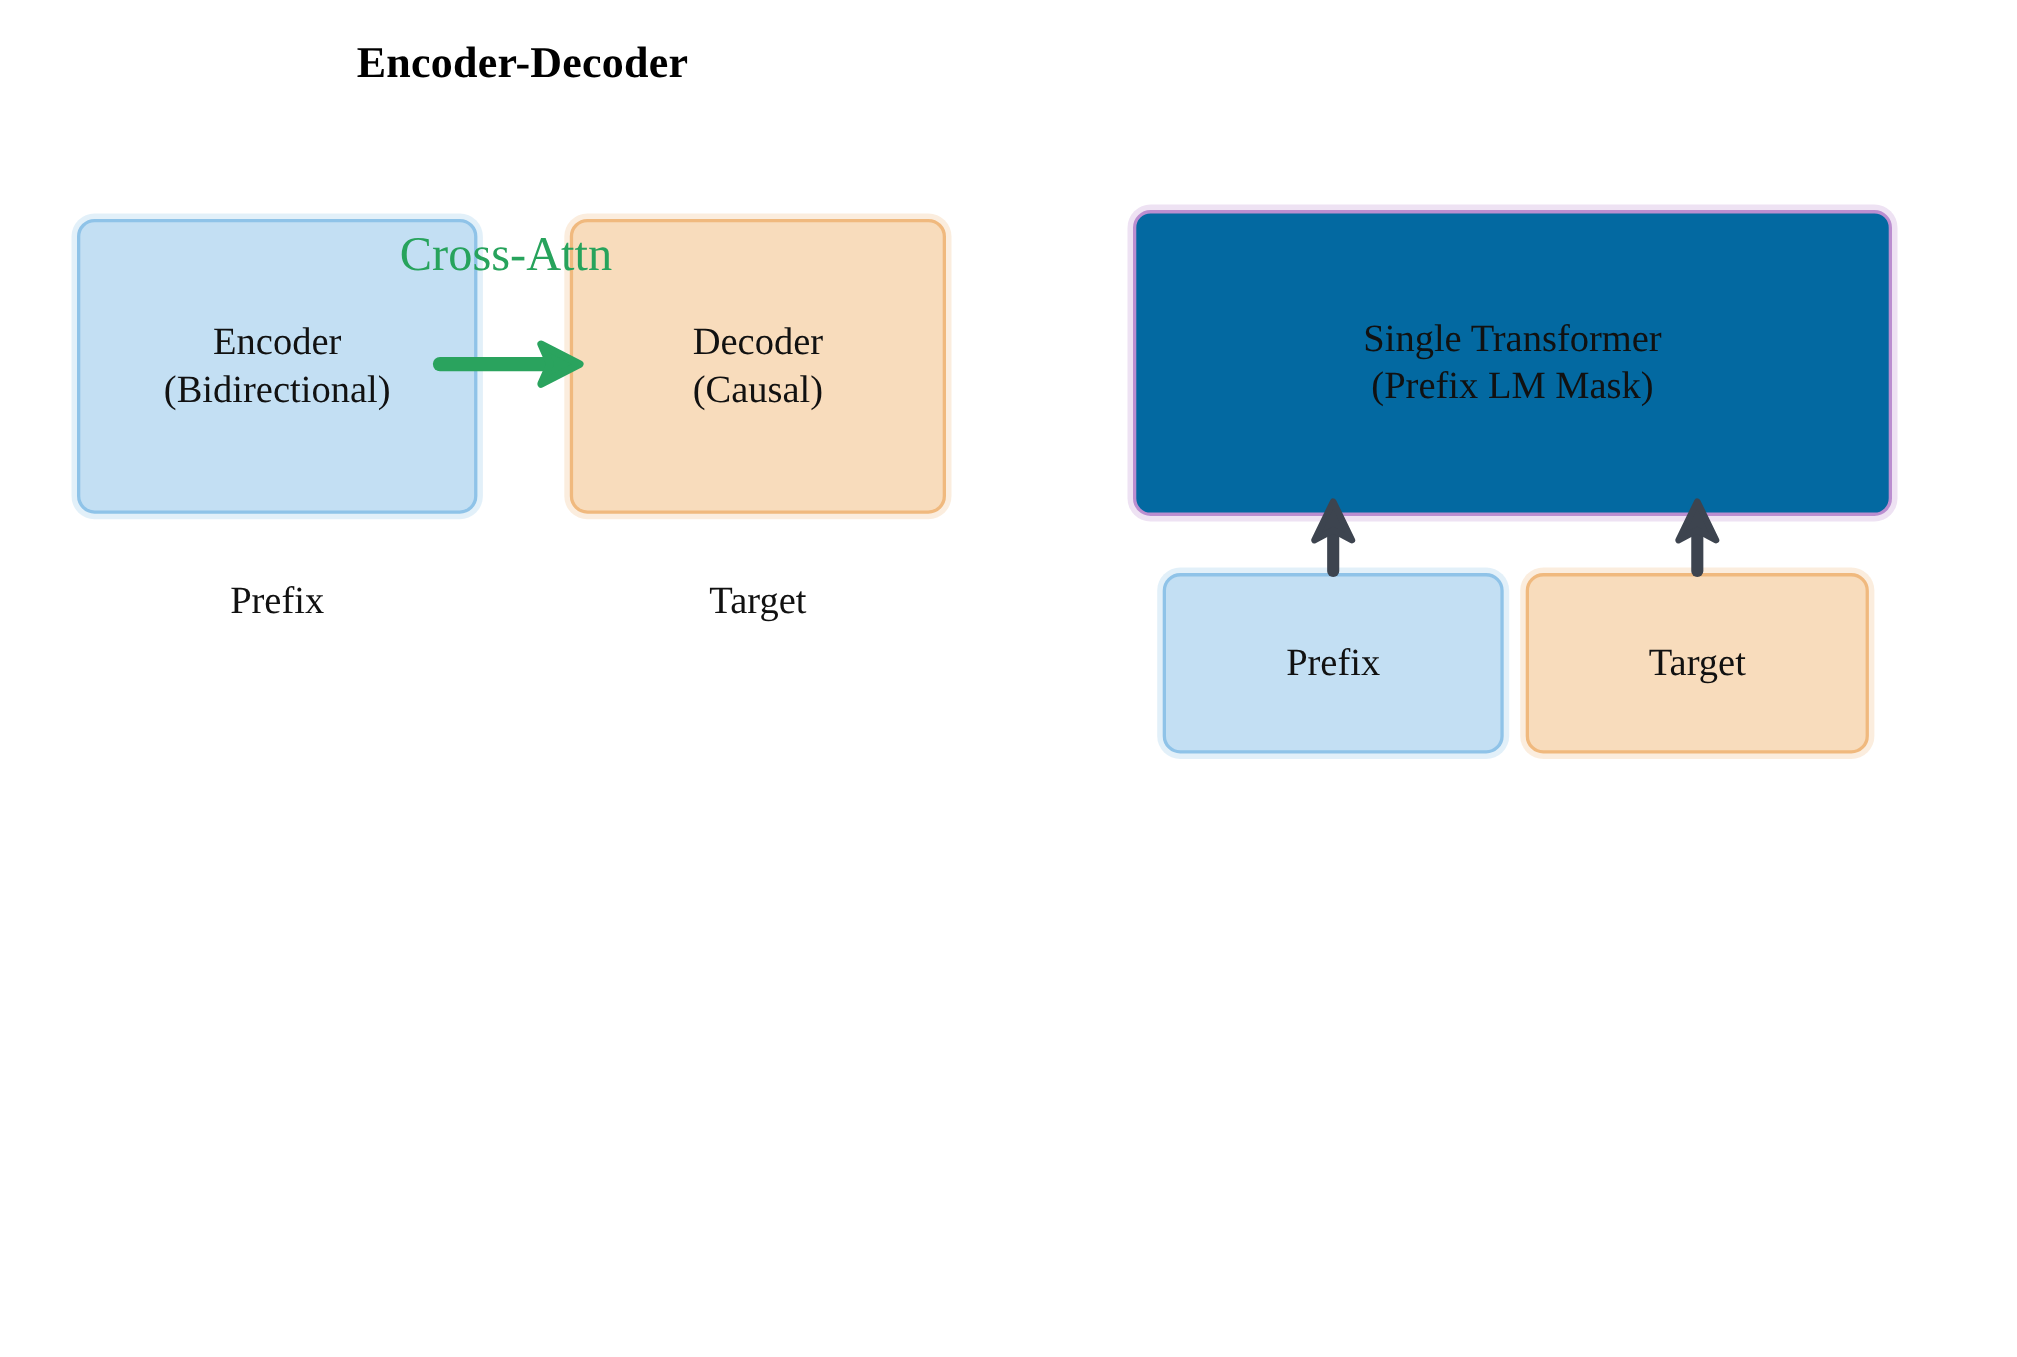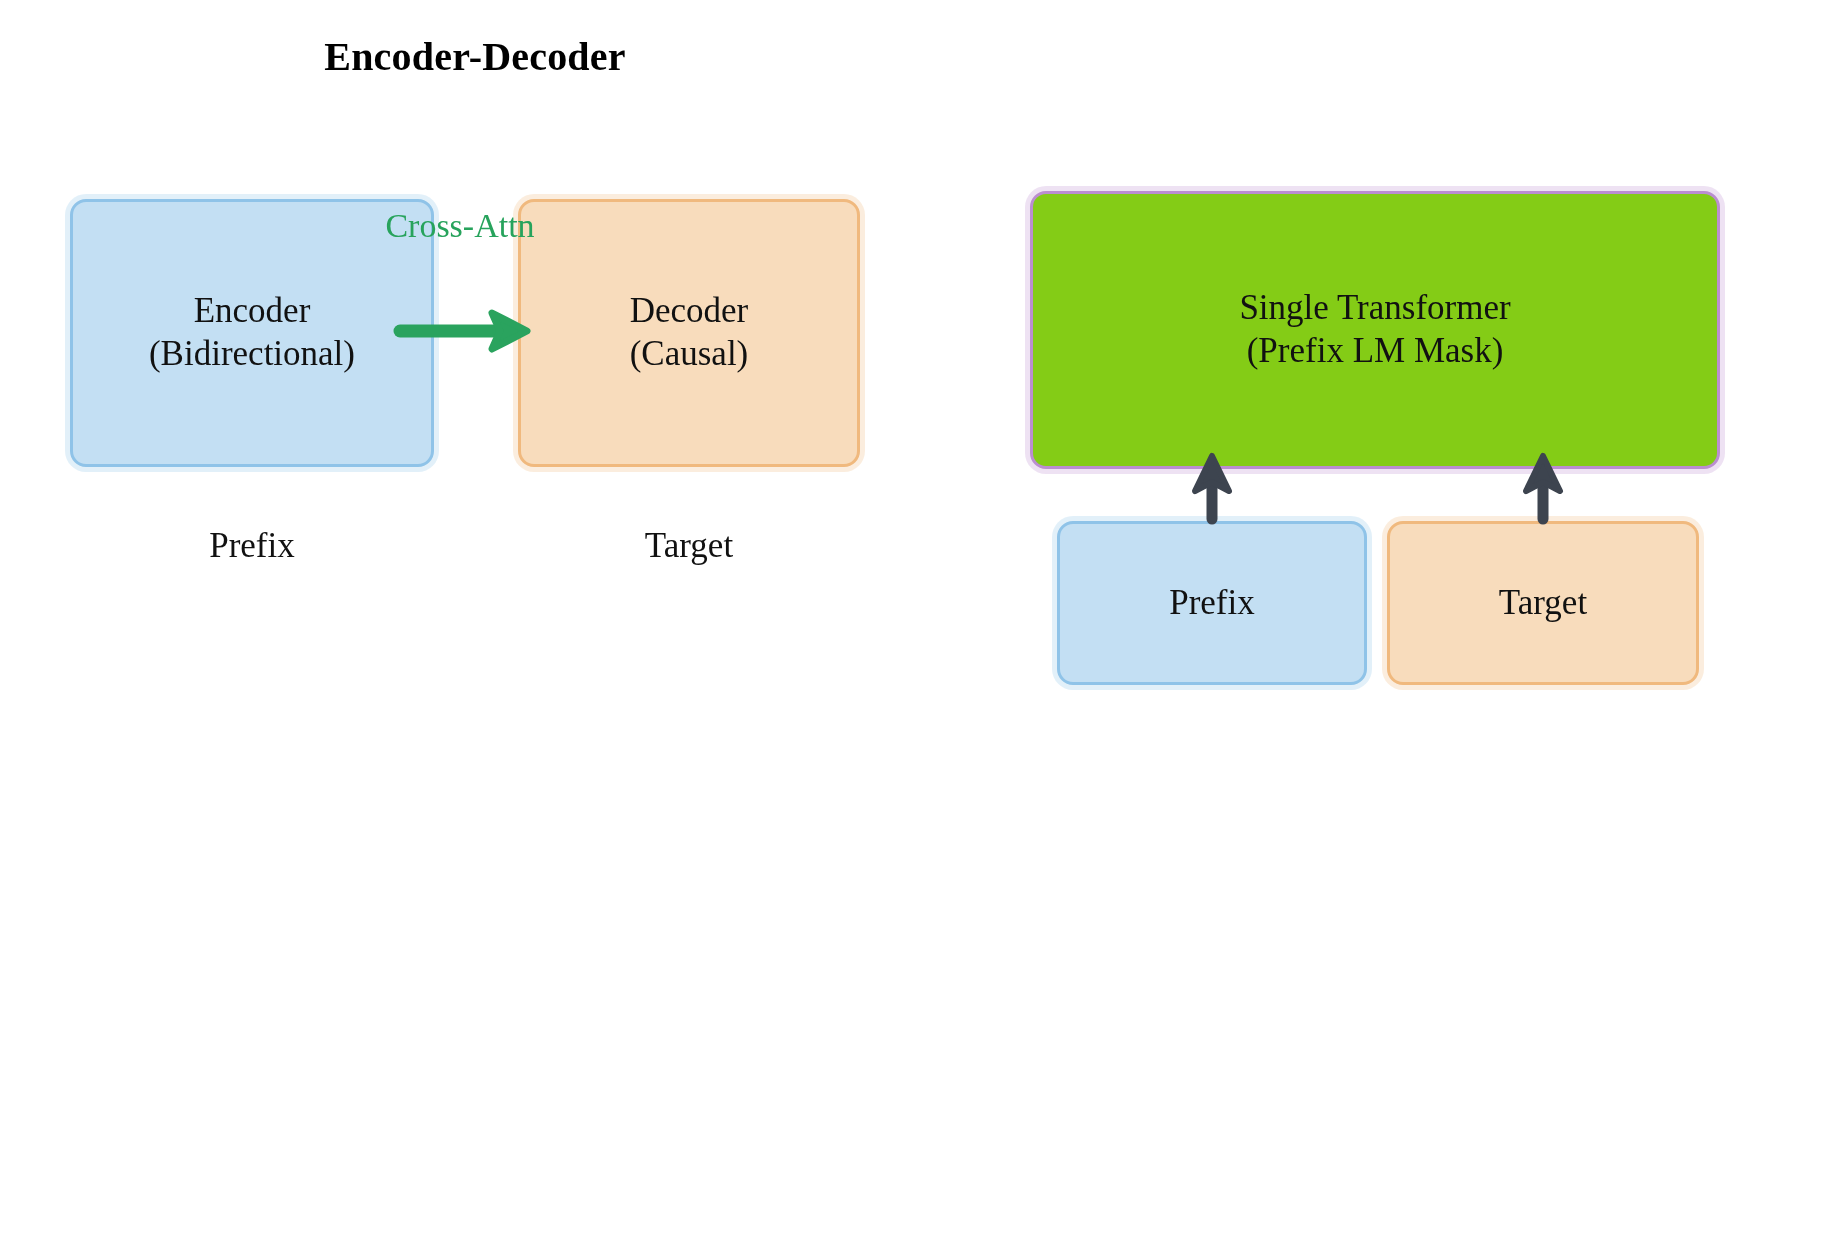--- a/index.html
+++ b/index.html
@@ -59,21 +59,21 @@
     background: #c3dff3;
     border-color: #8fc3e8;
     box-shadow: 0 0 0 5px rgba(160, 205, 235, 0.30);
   }
   .node.orange {
     background: #f8dcbc;
     border-color: #f0b97e;
     box-shadow: 0 0 0 5px rgba(243, 200, 153, 0.32);
   }
   .node.purple {
-    background: #84cc16;
+    background: #0369a1;
     border-color: #bb8ed0;
     box-shadow: 0 0 0 5px rgba(201, 166, 218, 0.32);
   }
 
   
   #node-encoder { left: 70px;  top: 186px; width: 364px; height: 268px; }
   #node-decoder { left: 518px; top: 186px; width: 342px; height: 268px; }
 
   
   #node-single-transformer { left: 1030px; top: 178px; width: 690px; height: 278px; }
@@ -92,21 +92,21 @@
   #caption-prefix { left: 70px;  top: 515px; width: 364px; }
   #caption-target { left: 518px; top: 515px; width: 342px; }
 
   
   #cross-attn-label {
     position: absolute;
     left: 330px;
     top: 196px;
     width: 260px;
     text-align: center;
-    font-size: 34px;
+    font-size: 44px;
     color: #27a35c;
     white-space: nowrap;
     line-height: 1;
   }
 
   
   #arrow-layer {
     position: absolute;
     left: 0; top: 0;
     width: 1834px;

